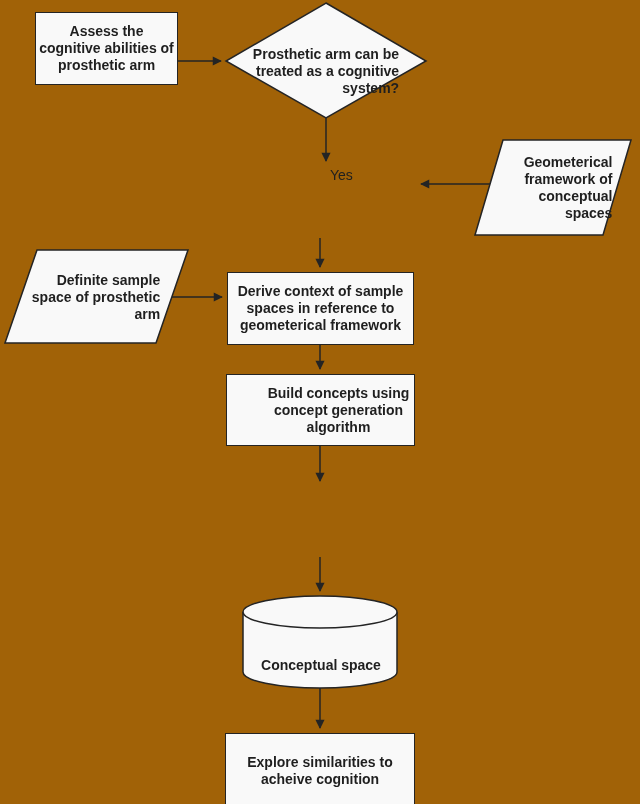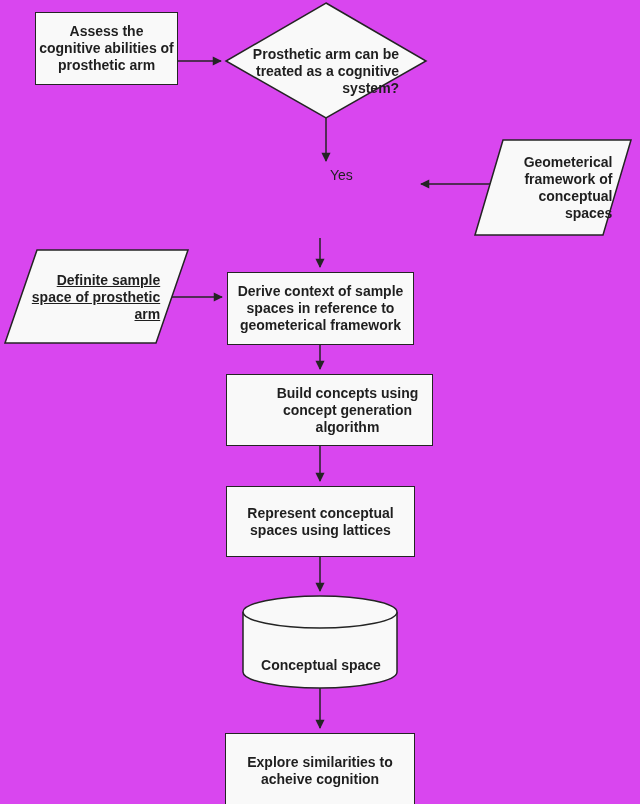--- a/index.html
+++ b/index.html
@@ -4,21 +4,21 @@
 <style>
   html, body {
     margin: 0;
     padding: 0;
     background: #e8e8e8;
   }
   .canvas {
     position: relative;
     width: 640px;
     height: 804px;
-    background: #d946ef;
+    background: #a16207;
     overflow: hidden;
     font-family: "Liberation Sans", sans-serif;
     color: #1f1f1f;
   }
   .gfx {
     position: absolute;
     left: 0;
     top: 0;
     width: 640px;
     height: 804px;
@@ -54,27 +54,27 @@
     font-size: 14px;
     line-height: 16px;
     font-weight: normal;
     white-space: pre;
     margin-top: 37px;
   }
   
   .n-assess    { left: 35px;  top: 12px;  width: 143px; height: 73px; }
   .n-adapt     { left: 226px; top: 166px; width: 189px; height: 72px; }
   .n-derive    { left: 227px; top: 272px; width: 187px; height: 73px; }
-  .n-build     { left: 226px; top: 374px; width: 207px; height: 72px; padding-left: 36px; }
+  .n-build     { left: 226px; top: 374px; width: 189px; height: 72px; padding-left: 36px; }
   .n-represent { left: 226px; top: 486px; width: 189px; height: 71px; }
   .n-explore   { left: 225px; top: 733px; width: 190px; height: 75px; }
   
   .l-decision  { left: 236px; top: 45px;  width: 180px; height: 52px; }
   .l-framework { left: 498px; top: 154px; width: 140px; height: 68px; }
-  .l-sample    { left: 20px;  top: 271px; width: 152px; height: 52px; text-decoration: underline; }
+  .l-sample    { left: 20px;  top: 271px; width: 152px; height: 52px; }
   .l-storage   { left: 244px; top: 644px; width: 154px; height: 18px; margin-top: 12px; }
   .l-yes       { left: 330px; top: 130px; }
 </style>
 </head>
 <body>
 
 <div class="canvas">
 
   <svg class="gfx" viewBox="0 0 640 804" xmlns="http://www.w3.org/2000/svg">
     <defs>
@@ -111,24 +111,20 @@
   <div class="node n-derive">
     <span>Derive context of sample
 spaces in reference to
 geometerical framework</span>
   </div>
   <div class="node n-build">
     <span>Build concepts using
 concept generation
 algorithm</span>
   </div>
-  <div class="node n-represent">
-    <span>Represent conceptual
-spaces using lattices</span>
-  </div>
   <div class="node n-explore">
     <span>Explore similarities to
 acheive cognition</span>
   </div>
 
   <div class="float-label l-decision">Prosthetic arm can be
 treated as a cognitive
 system?</div>
   <div class="float-label l-framework">Geometerical
 framework of

